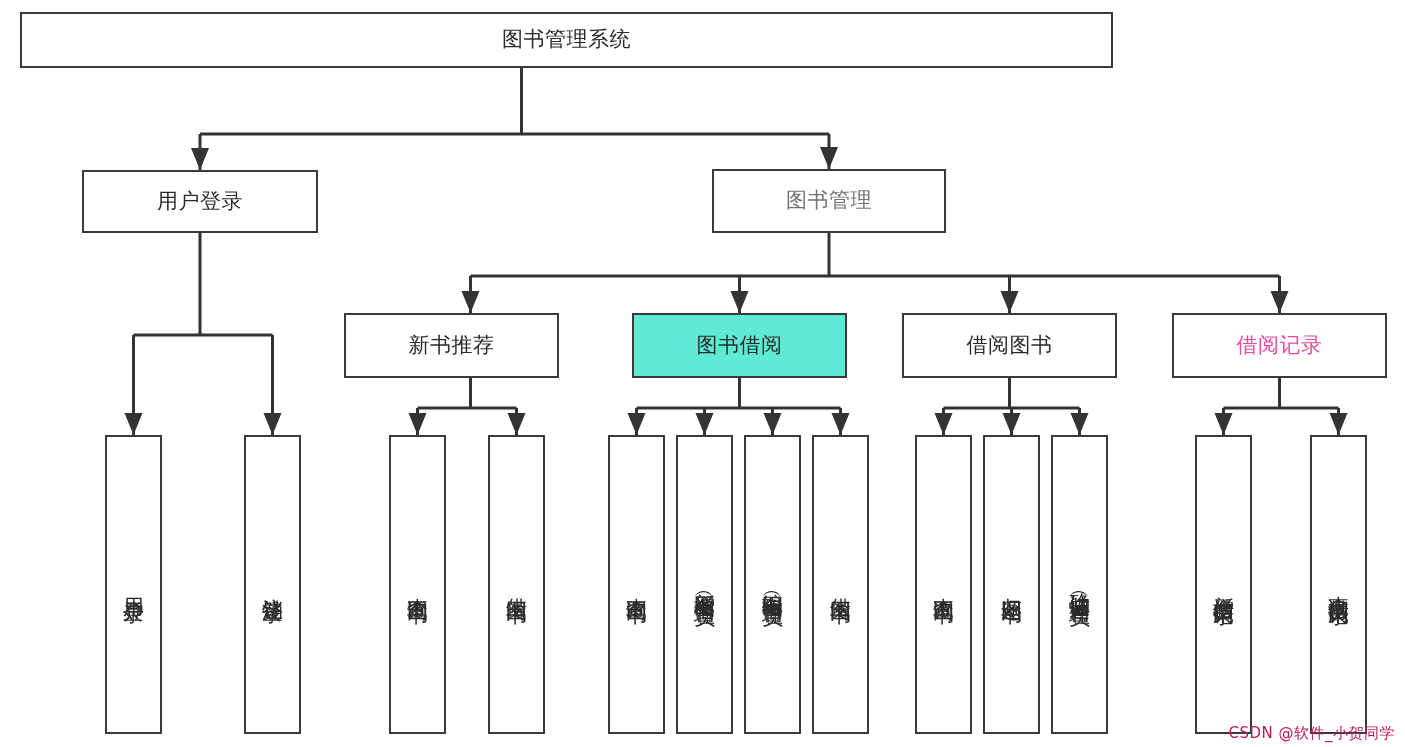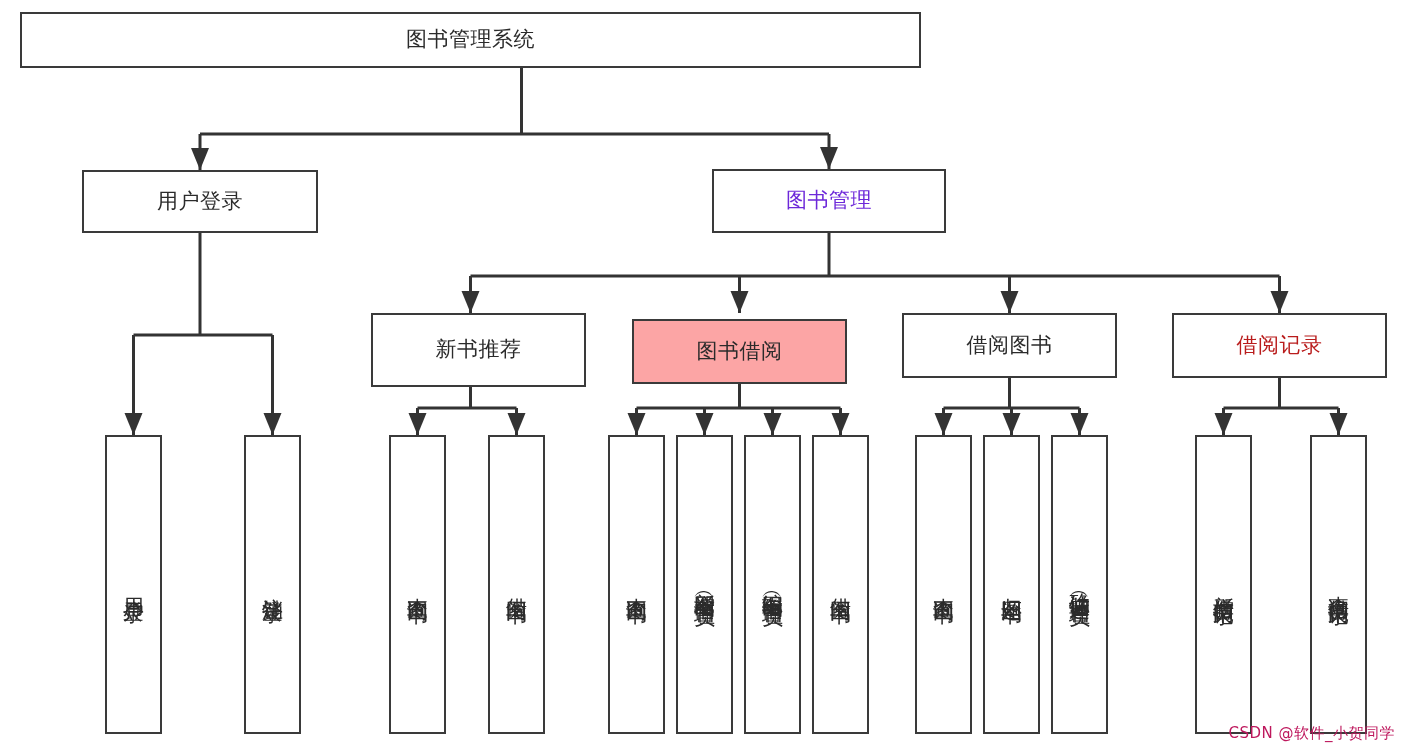--- a/index.html
+++ b/index.html
@@ -122,40 +122,40 @@
       <line x1="1079.5" y1="408" x2="1079.5" y2="435" stroke="#333333" stroke-width="3"></line>
       <polygon points="1070.5,413 1088.5,413 1079.5,435" fill="#333333"></polygon>
       <line x1="1279.5" y1="378" x2="1279.5" y2="408" stroke="#333333" stroke-width="3"></line>
       <line x1="1223.5" y1="408" x2="1338.5" y2="408" stroke="#333333" stroke-width="3"></line>
       <line x1="1223.5" y1="408" x2="1223.5" y2="435" stroke="#333333" stroke-width="3"></line>
       <polygon points="1214.5,413 1232.5,413 1223.5,435" fill="#333333"></polygon>
       <line x1="1338.5" y1="408" x2="1338.5" y2="435" stroke="#333333" stroke-width="3"></line>
       <polygon points="1329.5,413 1347.5,413 1338.5,435" fill="#333333"></polygon>
     </svg>
   <div id="node-layer">
-      <div class="node-box" style="left: 20px; top: 12px; width: 901px; height: 56px; border-color: rgb(58, 58, 58); background: rgb(255, 255, 255);">
+      <div class="node-box" style="left: 20px; top: 12px; width: 1093px; height: 56px; border-color: rgb(58, 58, 58); background: rgb(255, 255, 255);">
         <span class="node-label-h" style="color: rgb(43, 43, 43);">图书管理系统</span>
       </div>
       <div class="node-box" style="left: 82px; top: 170px; width: 236px; height: 63px; border-color: rgb(58, 58, 58); background: rgb(255, 255, 255);">
         <span class="node-label-h" style="color: rgb(43, 43, 43);">用户登录</span>
       </div>
       <div class="node-box" style="left: 712px; top: 169px; width: 234px; height: 64px; border-color: rgb(58, 58, 58); background: rgb(255, 255, 255);">
-        <span class="node-label-h" style="color: #6d28d9; text-align: center;">图书管理</span>
+        <span class="node-label-h" style="color: #737373; text-align: center;">图书管理</span>
       </div>
-      <div class="node-box" style="left: 371px; top: 313px; width: 215px; height: 74px; border-color: rgb(58, 58, 58); background: rgb(255, 255, 255);">
+      <div class="node-box" style="left: 344px; top: 313px; width: 215px; height: 65px; border-color: rgb(58, 58, 58); background: rgb(255, 255, 255);">
         <span class="node-label-h" style="color: rgb(43, 43, 43);">新书推荐</span>
       </div>
-      <div class="node-box" style="left: 632px; top: 313px; width: 215px; height: 65px; border-color: rgb(58, 58, 58); background: #fca5a5; margin-top: 6px;">
+      <div class="node-box" style="left: 632px; top: 313px; width: 215px; height: 65px; border-color: rgb(58, 58, 58); background: #5eead4;">
         <span class="node-label-h" style="color: rgb(43, 43, 43);">图书借阅</span>
       </div>
       <div class="node-box" style="left: 902px; top: 313px; width: 215px; height: 65px; border-color: rgb(58, 58, 58); background: rgb(255, 255, 255);">
         <span class="node-label-h" style="color: rgb(43, 43, 43);">借阅图书</span>
       </div>
       <div class="node-box" style="left: 1172px; top: 313px; width: 215px; height: 65px; border-color: rgb(58, 58, 58); background: rgb(255, 255, 255);">
-        <span class="node-label-h" style="color: #b91c1c;">借阅记录</span>
+        <span class="node-label-h" style="color: #ec4899;">借阅记录</span>
       </div>
       <div class="node-box leaf-box" style="left: 105px; top: 435px; width: 57px; height: 299px; border-color: rgb(58, 58, 58); background: rgb(255, 255, 255);">
         <span class="node-label-v" style="color: rgb(43, 43, 43);">用户登录</span>
       </div>
       <div class="node-box leaf-box" style="left: 244px; top: 435px; width: 57px; height: 299px; border-color: rgb(58, 58, 58); background: rgb(255, 255, 255);">
         <span class="node-label-v" style="color: rgb(43, 43, 43);">注销登录</span>
       </div>
       <div class="node-box leaf-box" style="left: 389px; top: 435px; width: 57px; height: 299px; border-color: rgb(58, 58, 58); background: rgb(255, 255, 255);">
         <span class="node-label-v" style="color: rgb(43, 43, 43);">查询图书</span>
       </div>

